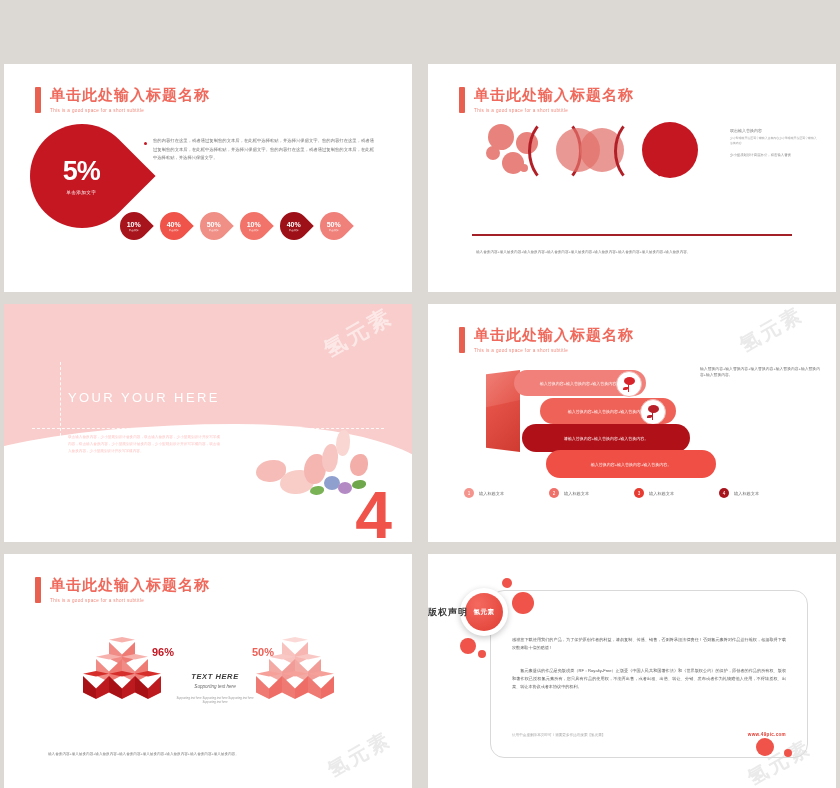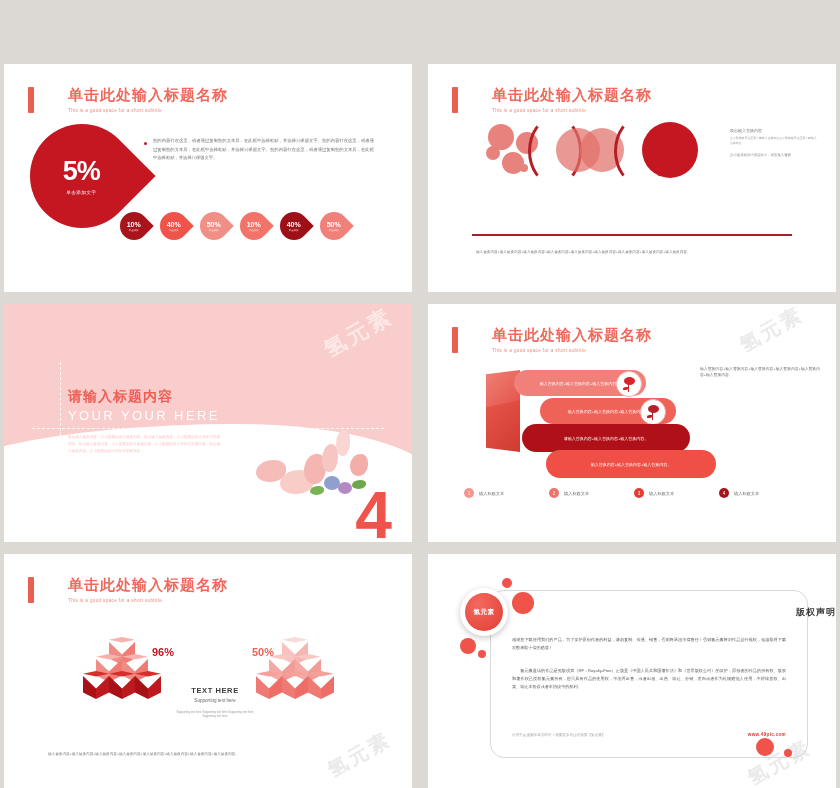--- a/index.html
+++ b/index.html
@@ -18,21 +18,21 @@
     padding:0 4px;
     box-sizing:border-box;
   }
   .slide{
     background:#fff;position:relative;overflow:hidden;
     box-sizing:border-box;
   }
   .slide.clip-top{align-self:end;}
 
   
-  .ttl{position:absolute;left:24px;top:22px;display:flex;align-items:flex-end;gap:25px;}
+  .ttl{position:absolute;left:31px;top:22px;display:flex;align-items:flex-end;}
   .ttl .bar{width:6px;height:26px;background:#e8604f;border-radius:1px;margin-right:9px;margin-top:1px;}
   .ttl .txts{display:flex;flex-direction:column;}
   .ttl .h{font-family:"Liberation Serif","DejaVu Serif",serif;font-weight:bold;
           font-size:15px;color:#ef6a5c;letter-spacing:1px;line-height:17px;}
   .ttl .s{font-size:4.6px;color:#f08b7f;letter-spacing:.35px;margin-top:4px;}
 
   
   .s1{}
   .arrowL{position:absolute;left:88px;top:-58px;width:78px;height:78px;
     border:17px solid #c41722;border-radius:50%;
@@ -123,38 +123,38 @@
   
   .cube{position:absolute;width:26px;height:30px;}
   .cube .top{position:absolute;left:0;top:0;width:26px;height:10px;
     clip-path:polygon(50% 0,100% 28%,50% 56%,0 28%);}
   .cube .lf{position:absolute;left:0;top:5px;width:13px;height:23px;
     clip-path:polygon(0 0,100% 54%,100% 100%,0 72%);}
   .cube .rt{position:absolute;left:13px;top:5px;width:13px;height:23px;
     clip-path:polygon(0 54%,100% 0,100% 72%,0 100%);}
   .pctL{position:absolute;font-size:11px;font-weight:bold;color:#c41722;}
   .pctR{position:absolute;font-size:11px;font-weight:bold;color:#ef5f55;}
-  .midBlock{position:absolute;left:168px;top:132px;width:86px;text-align:center;}
+  .midBlock{position:absolute;left:168px;top:118px;width:86px;text-align:center;font-style:italic;}
   .midBlock .mh{font-size:7.5px;font-weight:bold;color:#3c3c3c;letter-spacing:.6px;}
   .midBlock .ms{font-size:4.6px;color:#6a6a6a;margin-top:3px;}
   .midBlock .mt{font-size:2.8px;color:#9b9b9b;margin-top:7px;line-height:4.4px;}
   .bottomNote{position:absolute;left:44px;top:198px;width:330px;font-size:3.6px;color:#7a7a7a;}
 
   
   .cpBox{position:absolute;left:62px;top:36px;width:318px;height:168px;
     border:1px solid #d9d9d9;border-radius:14px;box-sizing:border-box;}
   .cpLogo{position:absolute;left:32px;top:34px;width:48px;height:48px;border-radius:50%;
     background:#fff;box-shadow:0 2px 6px rgba(0,0,0,.22);
     display:flex;align-items:center;justify-content:center;}
   .cpLogoIn{width:38px;height:38px;border-radius:50%;
     background:radial-gradient(circle at 34% 30%,#f4695f,#e03d33);
     display:flex;align-items:center;justify-content:center;
     color:#fff;font-size:6.5px;font-weight:bold;letter-spacing:.5px;}
   .bub{position:absolute;border-radius:50%;background:#ef5349;}
-  .cpTitle{position:absolute;left:0;top:52px;width:408px;text-align:right;
+  .cpTitle{position:absolute;left:0;top:52px;width:408px;text-align:left;
     font-size:9px;font-weight:bold;color:#3b3b3b;letter-spacing:1px;}
   .cpP{position:absolute;left:84px;width:274px;font-size:4.1px;line-height:8px;
     color:#585858;text-align:justify;}
   .cpFoot{position:absolute;left:84px;top:178px;width:274px;display:flex;
     justify-content:space-between;align-items:center;}
   .cpFoot .fl{font-size:3.6px;color:#a5a5a5;}
   .cpFoot .fr{font-size:4.6px;font-weight:bold;color:#e03d33;letter-spacing:.3px;}
 </style>
 </head>
 <body>
@@ -266,21 +266,20 @@
     <div class="footTxt">输入替换内容+输入替换内容+输入替换内容+输入替换内容+输入替换内容+输入替换内容+输入替换内容+输入替换内容+输入替换内容。</div>
   </div>
 
   <div class="slide s5">
     <div class="wmark" style="right:16px;top:14px;">氢元素</div>
     <div class="wave"></div>
     <div class="dashV"></div>
     <div class="dashH"></div>
 
     <div class="cvTitle">
-      <div class="zh">请输入标题内容</div>
       <div class="en">YOUR YOUR HERE</div>
     </div>
     <div class="cvBody">双击输入替换内容，少小型规划设计替换内容，双击输入替换内容，少小型规划设计开发写字楼内容，双击输入替换内容，少小型规划设计替换内容，少小型规划设计开发写字楼内容，双击输入替换内容，少小型规划设计开发写字楼内容。</div>
 
     <div class="blossom" style="left:252px;top:156px;width:30px;height:22px;background:#f6bdb8;"></div>
     <div class="blossom" style="left:276px;top:166px;width:34px;height:24px;background:#f8cdc8;"></div>
     <div class="blossom" style="left:300px;top:150px;width:22px;height:30px;background:#f5b5b0;"></div>
     <div class="blossom" style="left:318px;top:140px;width:16px;height:28px;background:#f7c6c2;"></div>
     <div class="blossom" style="left:332px;top:126px;width:14px;height:26px;background:#f9d6d2;"></div>
     <div class="blossom" style="left:346px;top:150px;width:18px;height:22px;background:#f3aea9;"></div>

